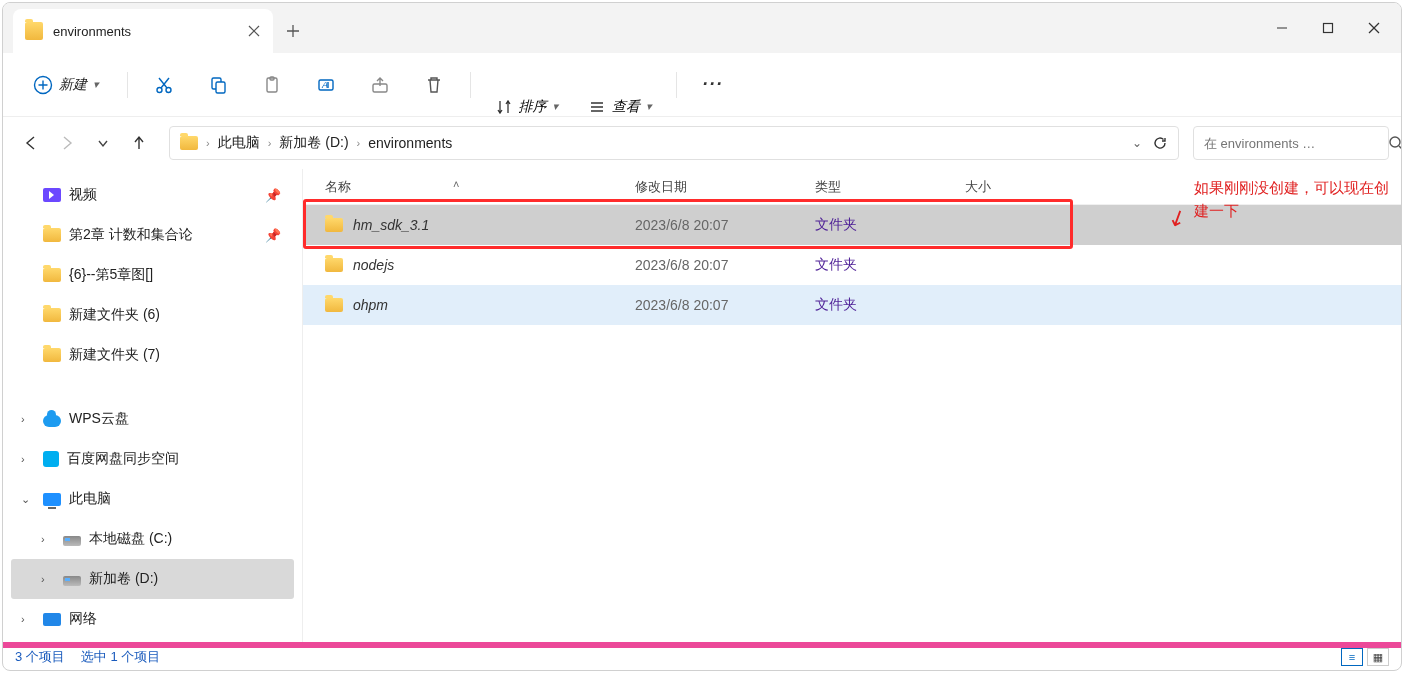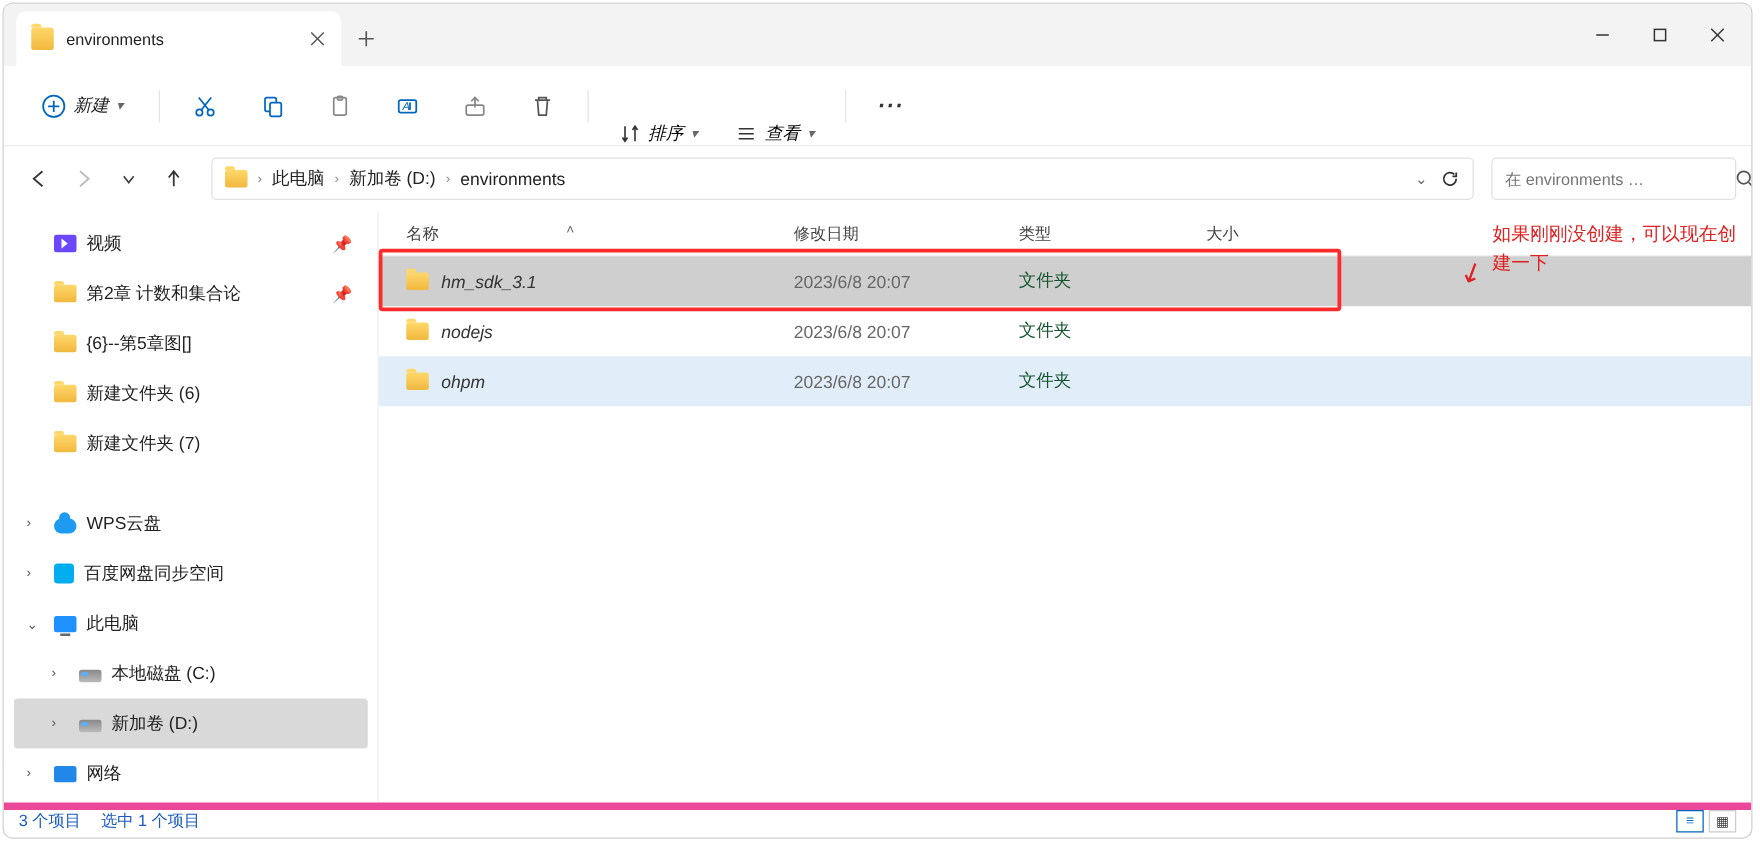--- a/index.html
+++ b/index.html
@@ -67,21 +67,21 @@
 .cols { display: flex; height: 36px; align-items: center; border-bottom: 1px solid #f0f0f0; font-size: 13px; color: #444; padding-left: 22px; }
 .col-name { width: 310px; display:flex; align-items:flex-start; gap:22px;}
 .col-date { width: 180px; }
 .col-type { width: 150px; }
 .col-size { width: 100px; }
 .row { display: flex; height: 40px; align-items: center; font-size: 14px; color: #333; padding-left: 22px; cursor:pointer; }
 .row.selected { background: #cfcfcf; }
 .row.hover { background: #e1eefa; }
 .row .cell-name{ width:310px; display:flex; align-items:center; gap:10px;font-style:italic;}
 .row .cell-date{ width:180px; color:#666;}
-.row .cell-type{ width:150px; color:#14532d;}
+.row .cell-type{ width:150px; color:#4c1d95;}
 .row .cell-size{ width:100px; }
 .file-rows { position: relative; }
 .annotate-box{ position:absolute; top:-6px; left:0px; width:770px; height:50px; border:3px solid #ff2b2b; border-radius:3px; pointer-events:none;}
 
 
 .statusbar { height: 28px; border-top: 6px solid #ec4899; display: flex; font-size: 13px; color: #1a5bbd; padding: 0 12px; gap: 16px; }
 .statusbar .view-btns{ margin-left:auto; display:flex; gap:4px;}
 .view-btn{width:22px;height:18px;border:1px solid #ccc;display:flex;align-items:center;justify-content:center;font-size:11px;color:#444;cursor:pointer;}
 .view-btn.active{border-color:#0067c0;color:#0067c0;}
 

